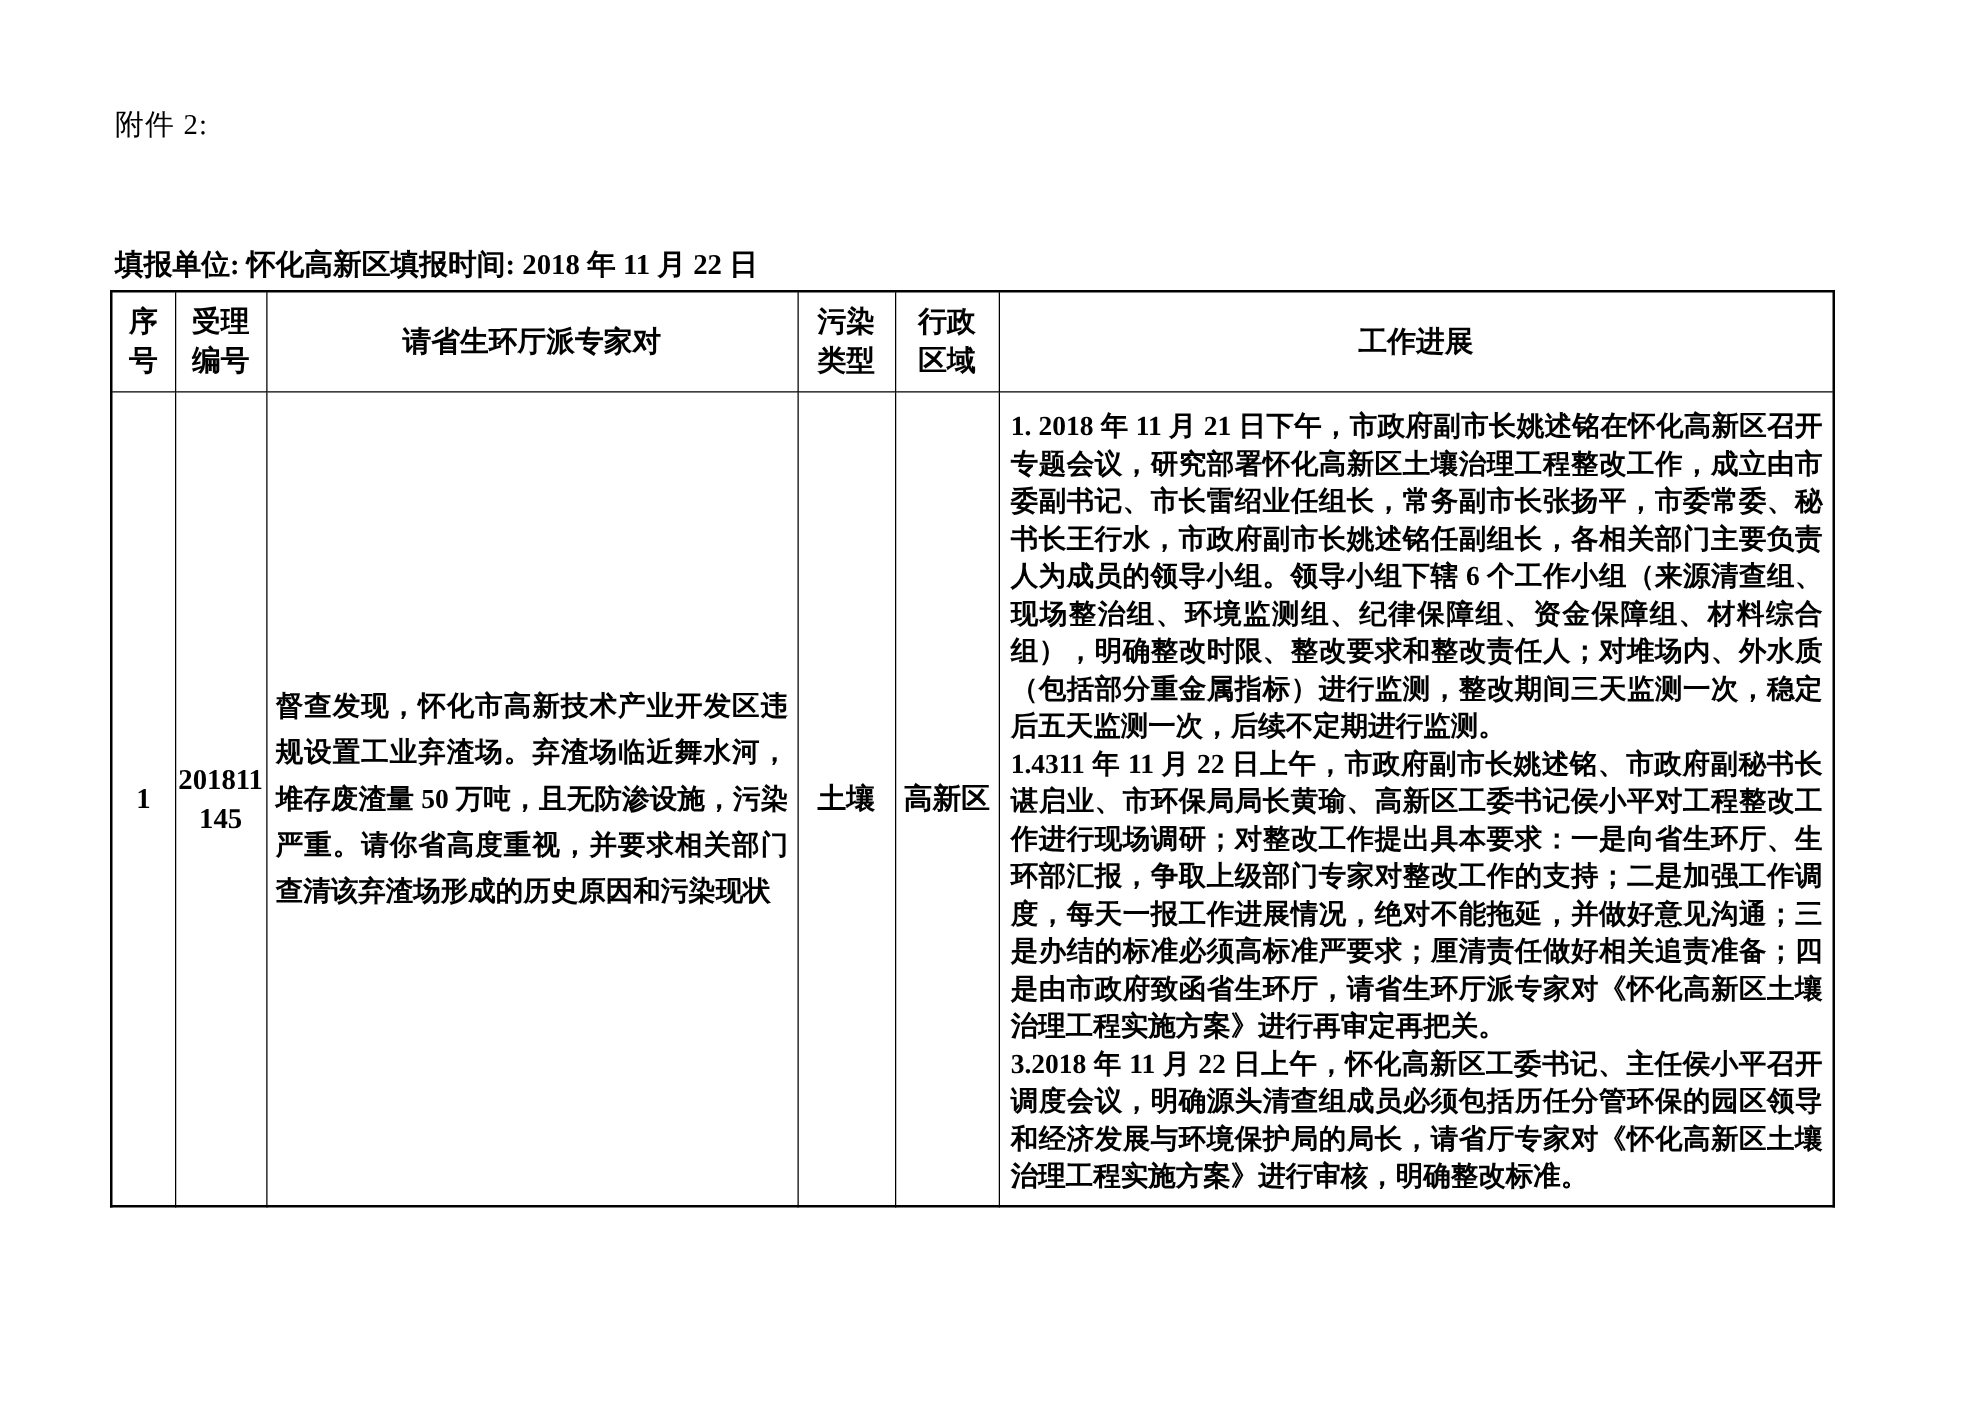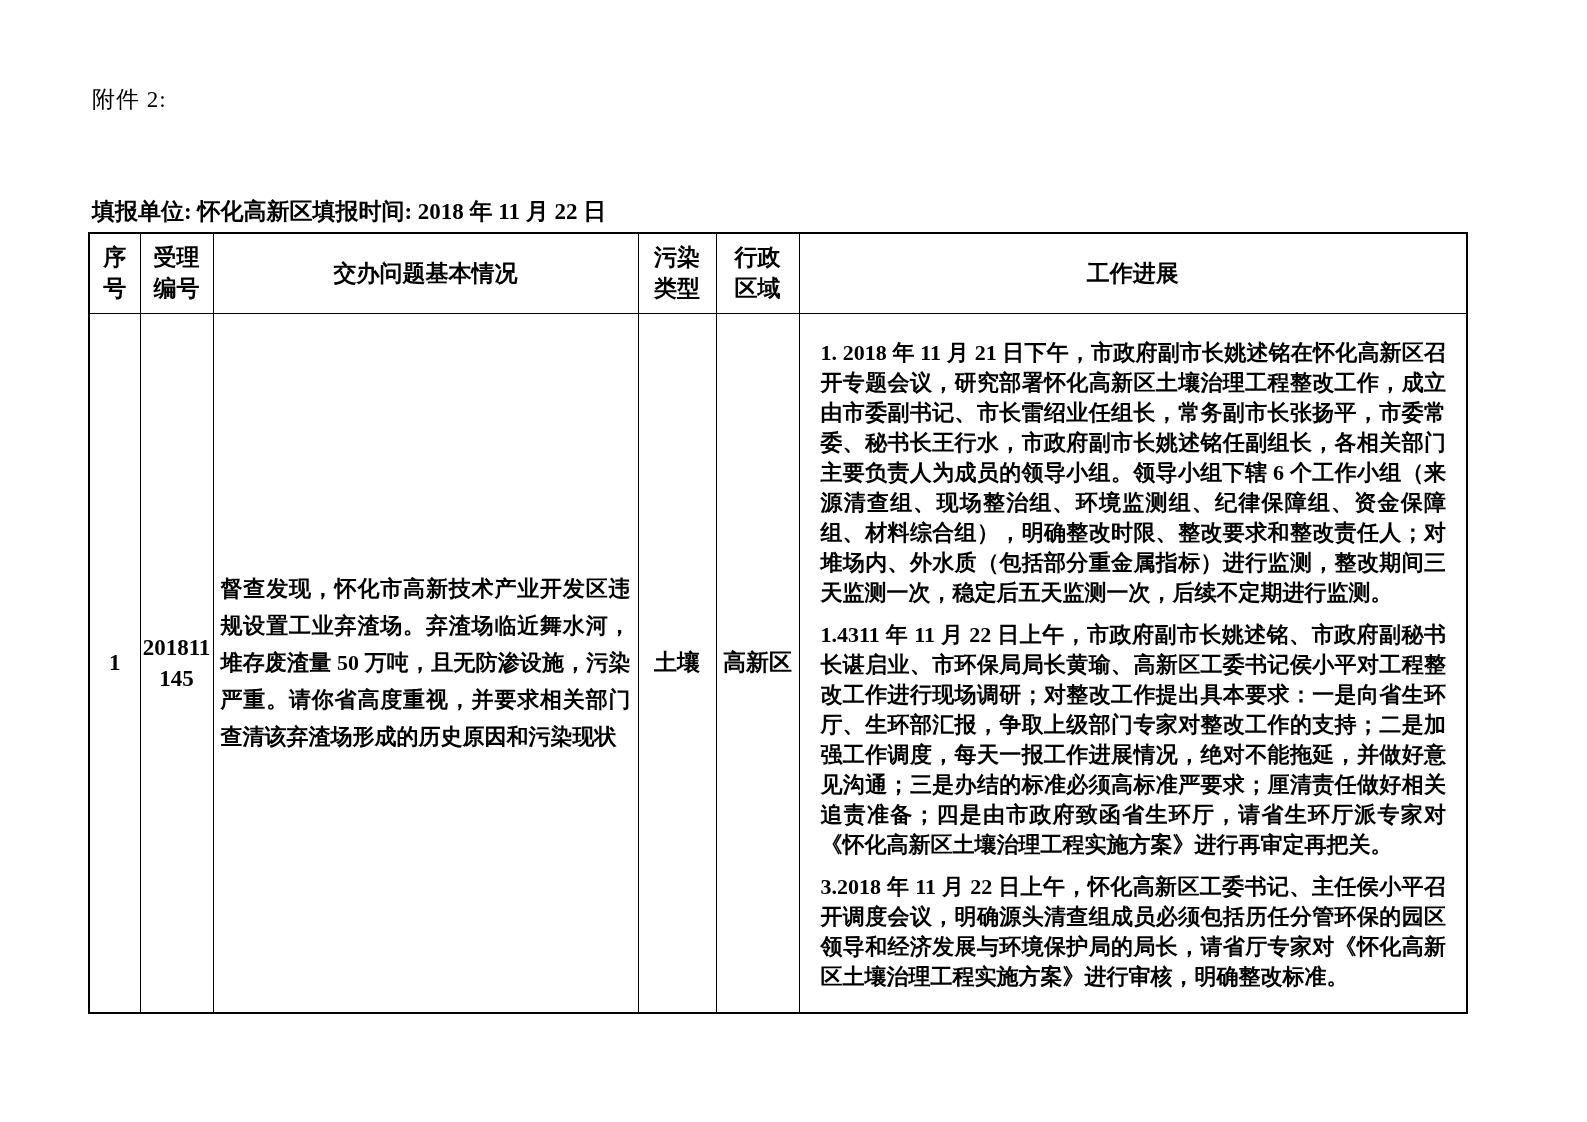--- a/index.html
+++ b/index.html
@@ -84,21 +84,21 @@
     text-align: justify;
   }
   td.progress-cell {
     vertical-align: top;
     padding: 12px 8px 8px 9px;
     font-size: 22px;
     line-height: 30px;
   }
   td.progress-cell p {
     text-align: justify;
-    margin: 12px;
+    margin: 0;
   }
 </style>
 </head>
 <body>
 
 <div class="page">
 
   <div class="attachment">附件 2:</div>
 
 
@@ -115,21 +115,21 @@
       <col style="width:78px">
       <col style="width:83px">
       <col style="width:668px">
     </colgroup>
     <thead>
       <tr>
         <th>序
 号</th>
         <th>受理
 编号</th>
-        <th>交办问题基本情况</th>
+        <th>请省生环厅派专家对</th>
         <th>污染
 类型</th>
         <th>行政
 区域</th>
         <th>工作进展</th>
       </tr>
     </thead>
     <tbody>
       <tr class="data-row">
         <td class="center-cell">1</td>

